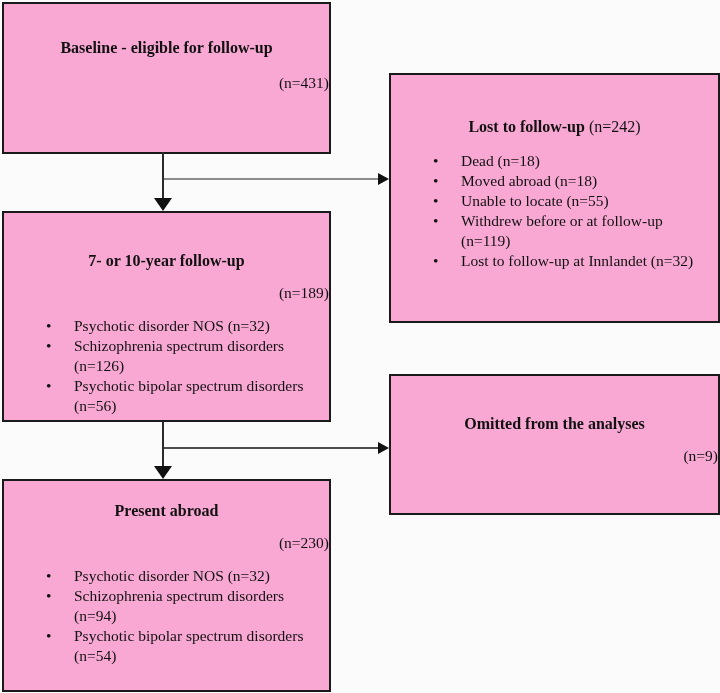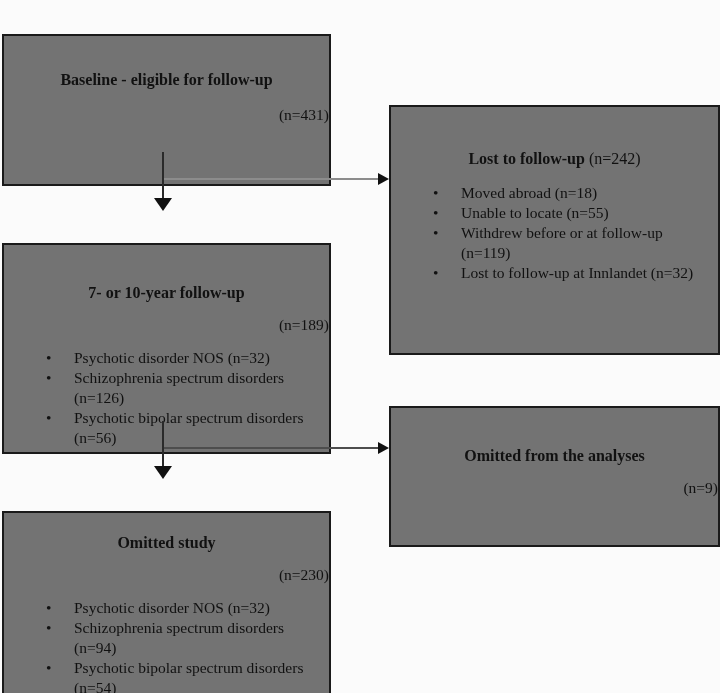--- a/index.html
+++ b/index.html
@@ -9,22 +9,21 @@
     position: relative;
     background: #fbfbfb;
     font-family: "Liberation Serif", "DejaVu Serif", serif;
     color: #111;
     overflow: hidden;
   }
   .box {
     position: absolute;
     box-sizing: border-box;
     border: 2px solid #1a1a1a;
-    background: #737373;
-    margin-top: 32px;
+    background: #f9a8d4;
   }
   .title {
     font-weight: bold;
     text-align: center;
     font-size: 16px;
     line-height: 20px;
   }
   .title .normal { font-weight: normal; }
   .count {
     text-align: right;
@@ -97,20 +96,21 @@
 <body>
 
 <div class="box" id="box-baseline">
   <div class="title">Baseline - eligible for follow-up</div>
   <div class="count">(n=431)</div>
 </div>
 
 <div class="box" id="box-lost">
   <div class="title"><span>Lost to follow-up</span> <span class="normal">(n=242)</span></div>
   <ul class="bullets">
+    <li><span>Dead (n=18)</span></li>
     <li><span>Moved abroad (n=18)</span></li>
     <li><span>Unable to locate (n=55)</span></li>
     <li><span>Withdrew before or at follow-up (n=119)</span></li>
     <li><span>Lost to follow-up at Innlandet (n=32)</span></li>
   </ul>
 </div>
 
 <div class="box" id="box-followup">
   <div class="title">7- or 10-year follow-up</div>
   <div class="count">(n=189)</div>
@@ -120,21 +120,21 @@
     <li><span>Psychotic bipolar spectrum disorders (n=56)</span></li>
   </ul>
 </div>
 
 <div class="box" id="box-omitted">
   <div class="title">Omitted from the analyses</div>
   <div class="count">(n=9)</div>
 </div>
 
 <div class="box" id="box-present">
-  <div class="title">Omitted study</div>
+  <div class="title">Present abroad</div>
   <div class="count">(n=230)</div>
   <ul class="bullets">
     <li><span>Psychotic disorder NOS (n=32)</span></li>
     <li><span>Schizophrenia spectrum disorders (n=94)</span></li>
     <li><span>Psychotic bipolar spectrum disorders (n=54)</span></li>
   </ul>
 </div>
 
 <div class="vline" id="v1"></div>
 <div class="arrow-down" id="ad1"></div>

